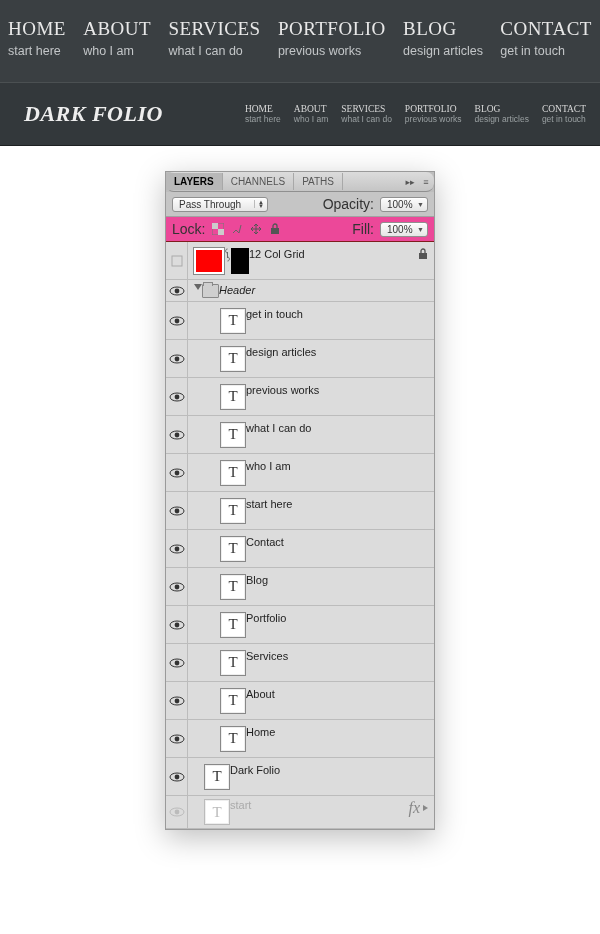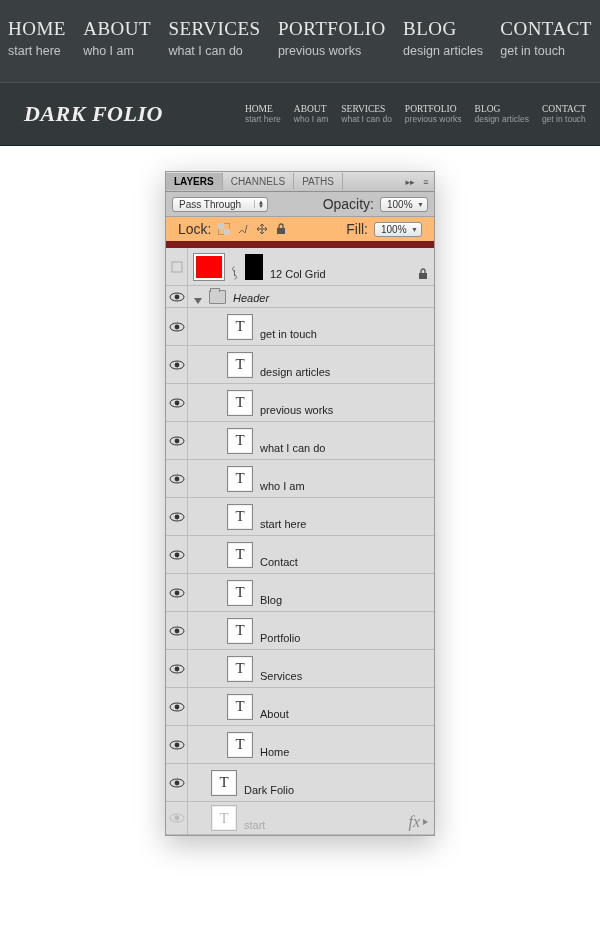--- a/index.html
+++ b/index.html
@@ -70,20 +70,21 @@
     color: #333;
   }
 
   .panel-tabs {
     display: flex;
     align-items: center;
     height: 20px;
     background: linear-gradient(#dcdcdc, #c5c5c5);
     border-bottom: 1px solid #8f8f8f;
     font-size: 10px;
+    border-radius: 8px;
   }
   .panel-tabs .tab {
     padding: 3px 8px;
     border-right: 1px solid #a8a8a8;
     color: #555;
     cursor: pointer;
   }
   .panel-tabs .tab.active {
     background: #b8b8b8;
     color: #000;
@@ -119,24 +120,24 @@
     color: #444;
     margin-left: 3px;
     border-left: 1px solid #bbb;
     padding-left: 3px;
   }
   .lbl { color: #333; font-size: 14px; }
 
   .panel-lock {
     display: flex;
     align-items: center;
-    padding: 4px 12px;
+    padding: 4px 6px;
     gap: 6px;
-    background: #fdba74;
-    border-bottom: 7px solid #7f1d1d;
+    background: #ec4899;
+    border-bottom: 1px solid #7f1d1d;
     font-size: 10px;
   }
   .panel-lock .ic { width: 13px; height: 13px; display: inline-flex; align-items: center; justify-content: center;}
   .panel-lock svg { display: block; }
 
   
   .layer-list { background: #dcdcdc; }
   .row {
     display: flex;
     align-items: center;
@@ -151,23 +152,22 @@
     display: flex;
     align-items: center;
     justify-content: center;
     border-right: 1px solid #bcbcbc;
     background: #dcdcdc;
   }
   .eye svg { display: block; }
   .rowbody {
     flex: 1;
     display: flex;
-    align-items: flex-end;
+    align-items: flex-start;
     padding: 3px 6px;
-    gap: 7px;
     background: #dcdcdc;
   }
   .rowbody.sel { background: #a8cced; }
   .swatch {
     width: 30px; height: 26px;
     background: red;
     border: 2px solid #fff;
     box-shadow: 0 0 0 1px #888;
   }
   .swatchblk {

